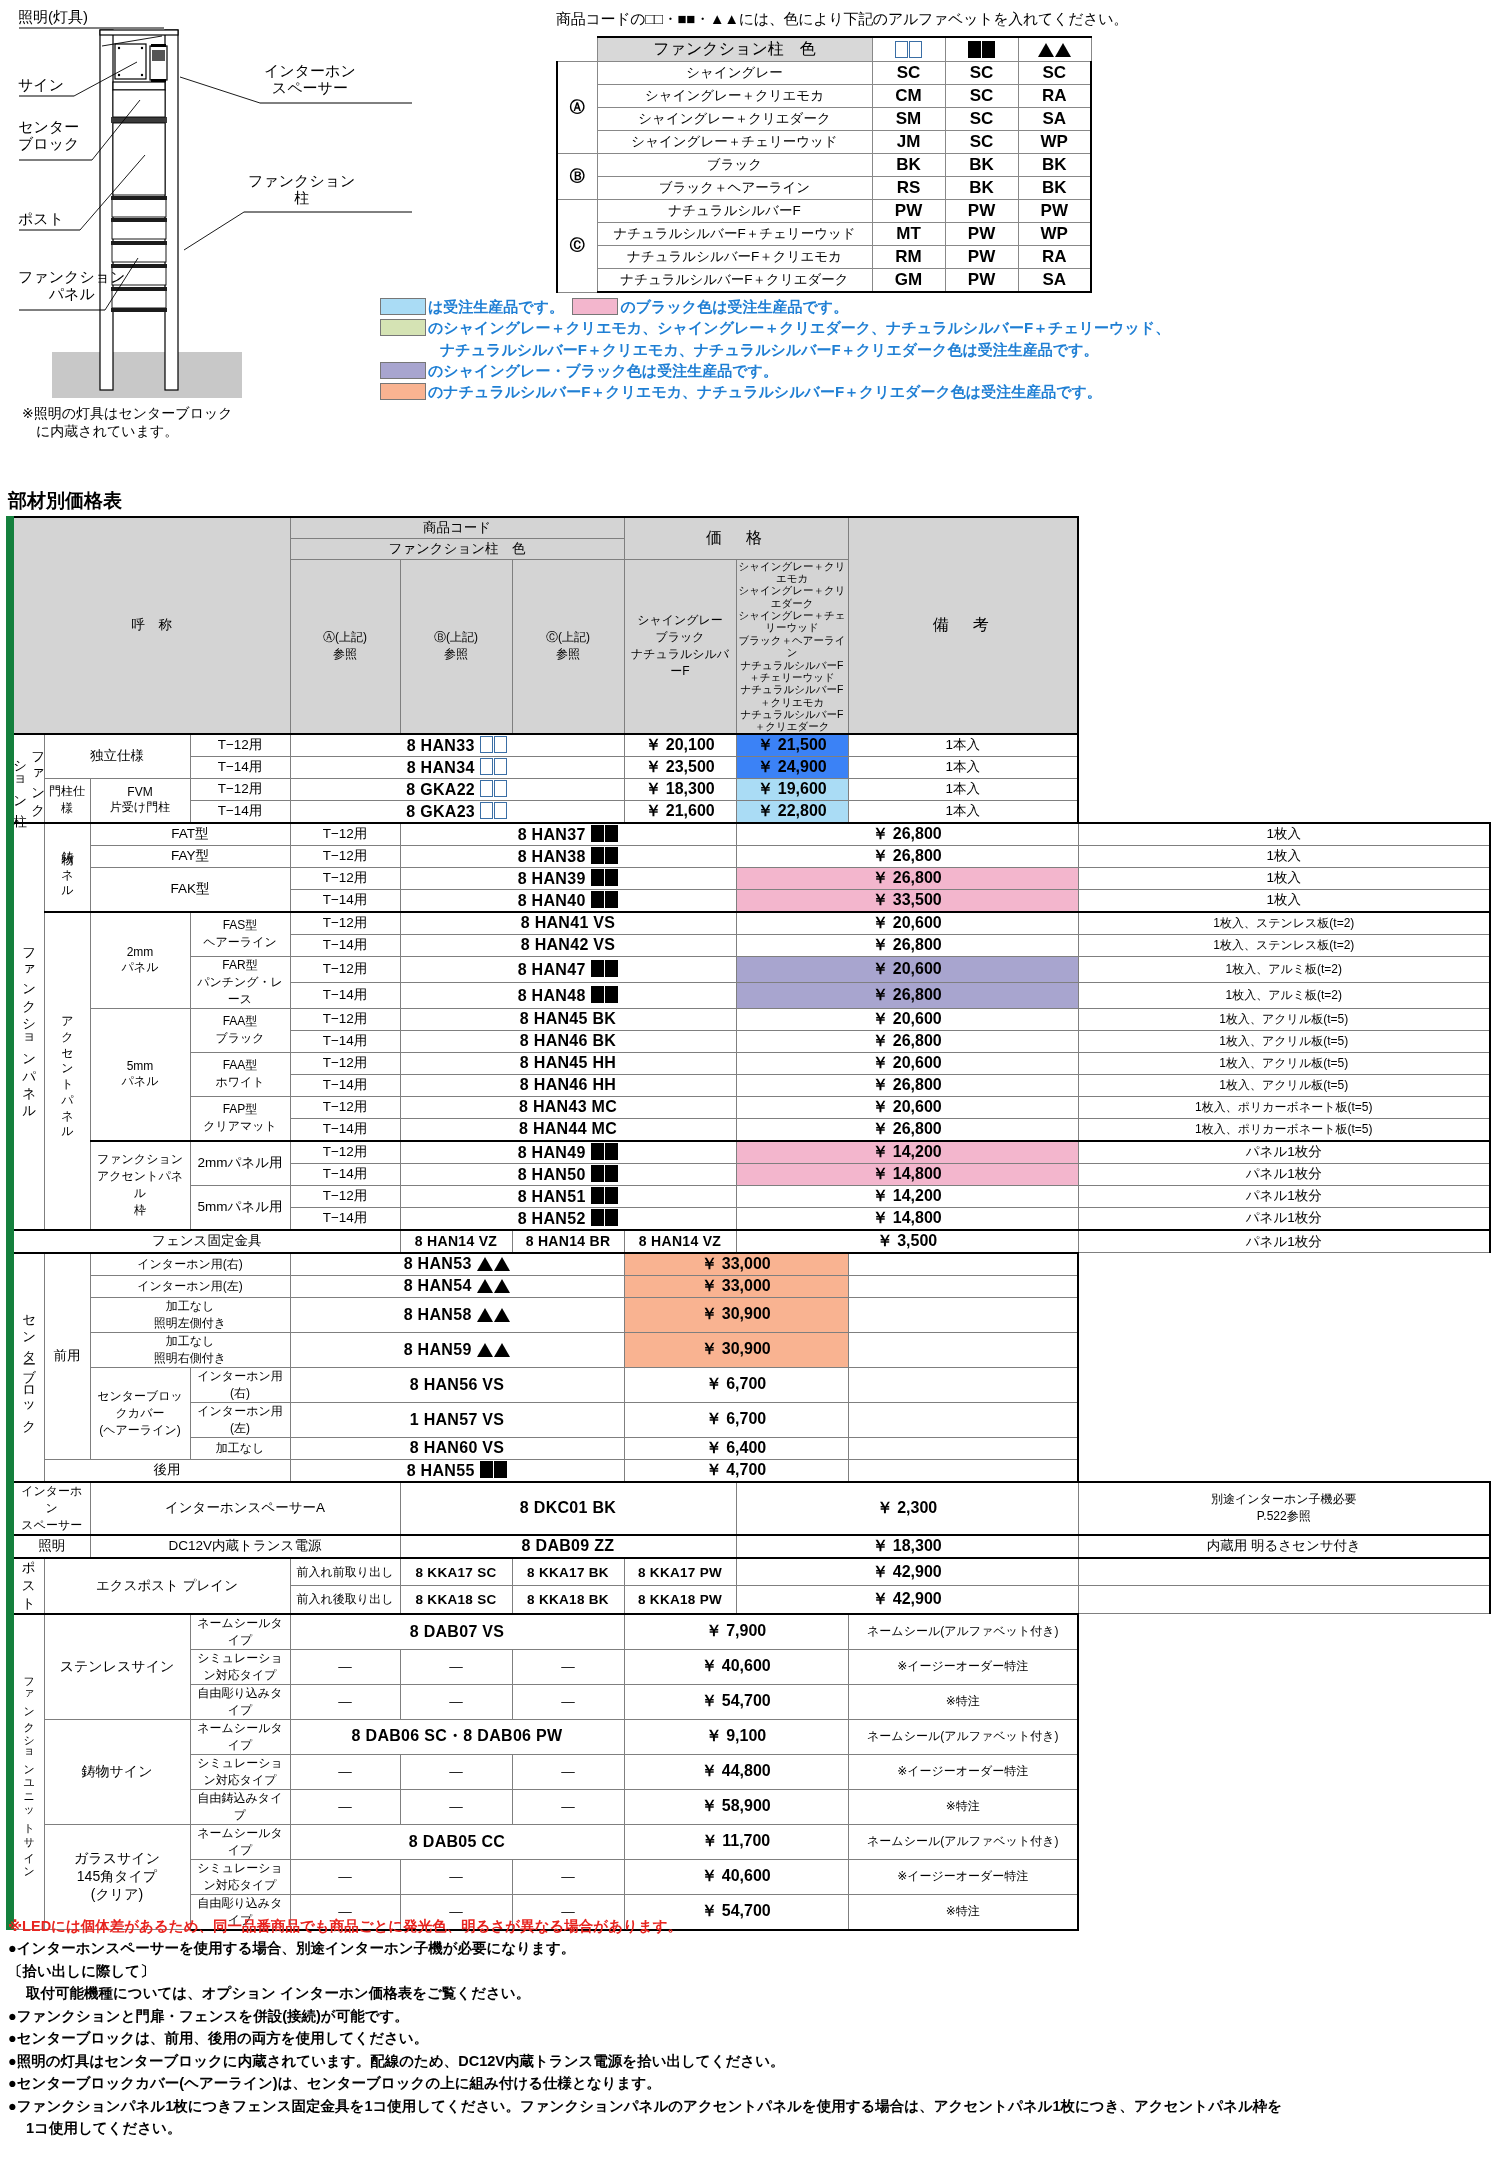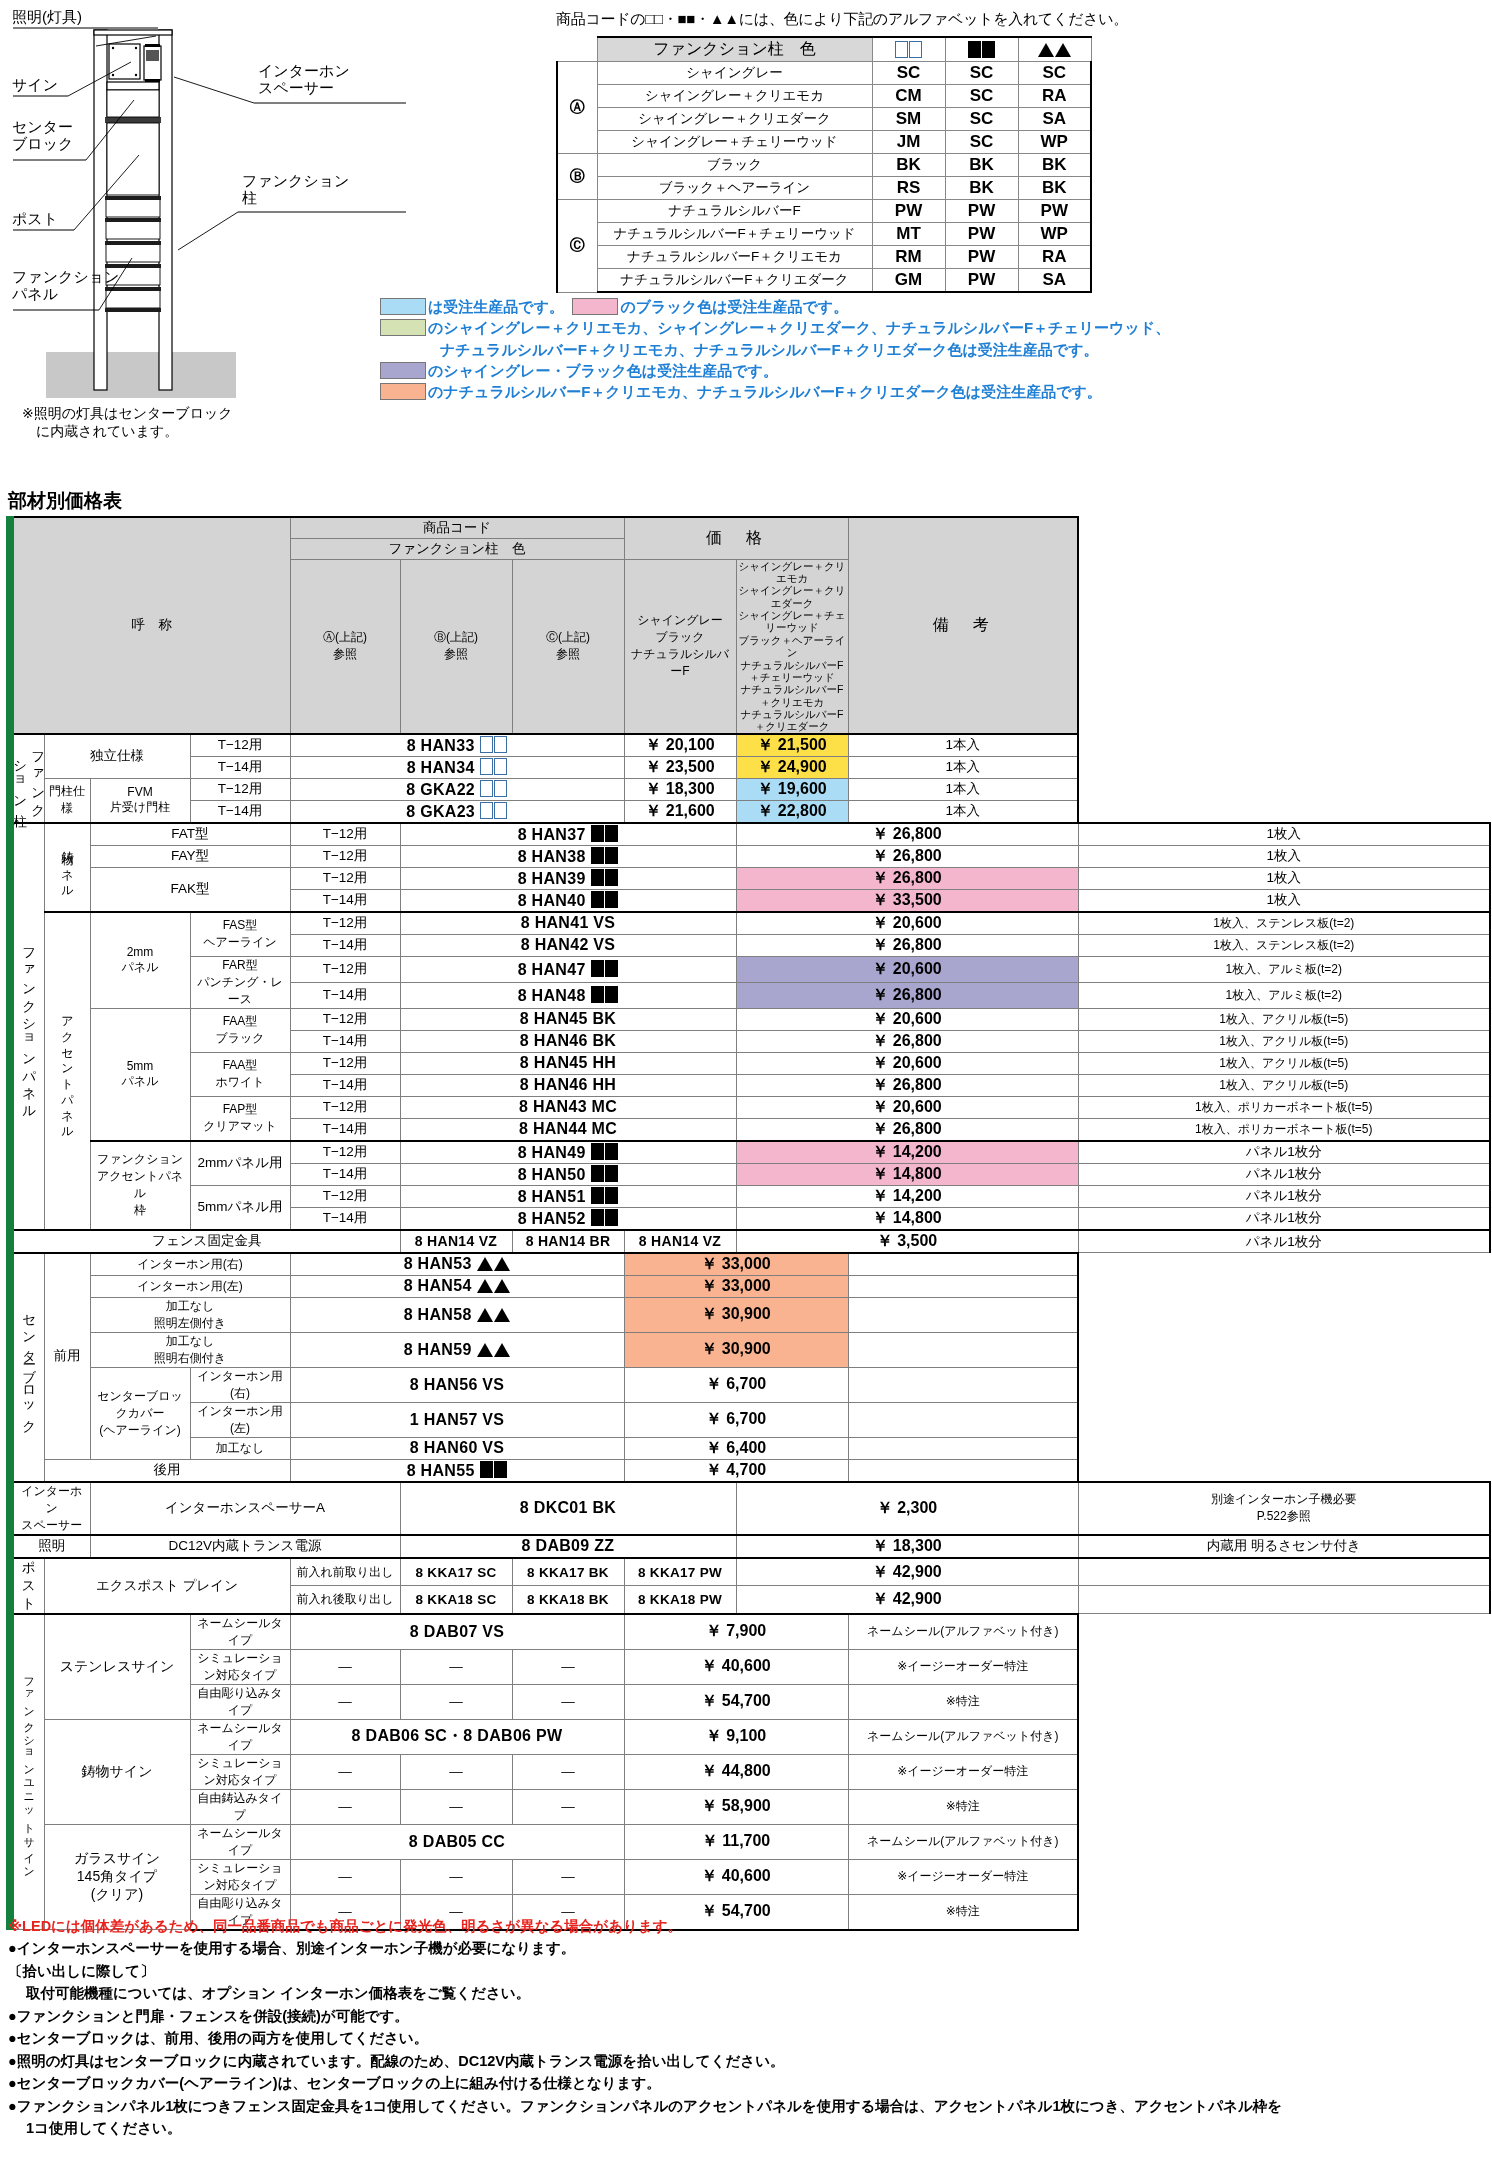--- a/index.html
+++ b/index.html
@@ -8,21 +8,21 @@
     width:1492px; height:2172px;
     background:#ffffff;
     font-family:"Liberation Sans","DejaVu Sans",sans-serif;
     color:#000;
     font-size:13px;
     position:relative;
     overflow:hidden;
   }
 
   
-  #diagram-area { position:absolute; left:6px; top:0; width:420px; height:400px; }
+  #diagram-area { position:absolute; left:12px; top:0; width:420px; height:400px;text-align:center; }
   .dlabel { position:absolute; font-size:15px; line-height:1.15; white-space:pre-line; }
   .dnote { position:absolute; font-size:14px; line-height:1.3; }
 
   
   #code-note { position:absolute; left:556px; top:10px; font-size:15px; letter-spacing:-0.3px; white-space:nowrap;}
   #color-table { position:absolute; left:556px; top:36px; border-collapse:collapse; }
   #color-table td, #color-table th {
      border:1px solid #888; font-size:14px; text-align:center; padding:1px 4px;
      height:23px; font-weight:bold; white-space:nowrap;
   }
@@ -54,21 +54,21 @@
   #price-table .thick-b { border-bottom:2px solid #000; }
   #price-table .thick-l { border-left:8px solid #15803d; }
   #price-table .thick-r { border-right:2px solid #000; }
   #price-table .code { font-weight:bold; font-size:16px; letter-spacing:.3px;}
   #price-table .code .sq-w,#price-table .code .sq-b,#price-table .code .tri-b{vertical-align:-2px;}
   #price-table .price { font-weight:bold; font-size:16px; }
   #price-table .vert { writing-mode:vertical-rl; text-orientation:upright; letter-spacing:2px; font-size:13.5px; }
   #price-table .small { font-size:12px; }
   #price-table .xsmall { font-size:10.5px; line-height:1.18; }
   #price-table .name { font-size:14px; }
-  .bg-green{background:#fde047;} .bg-blue{background:#aadcf5;} .bg-pink{background:#f3b6cd;}
+  .bg-green{background:#3b82f6;} .bg-blue{background:#aadcf5;} .bg-pink{background:#f3b6cd;}
   .bg-purple{background:#a8a5cf;} .bg-orange{background:#f9b391;}
 
   
   #notes { position:absolute; left:8px; top:1915px; width:1470px; font-size:14.5px; line-height:1.55; font-weight:bold;}
   #notes .red { color:#e8231e; }
   #notes .ln { display:block; white-space:pre-wrap;}
   #notes .sub { padding-left:18px; }
 </style>
 </head>
 <body>

